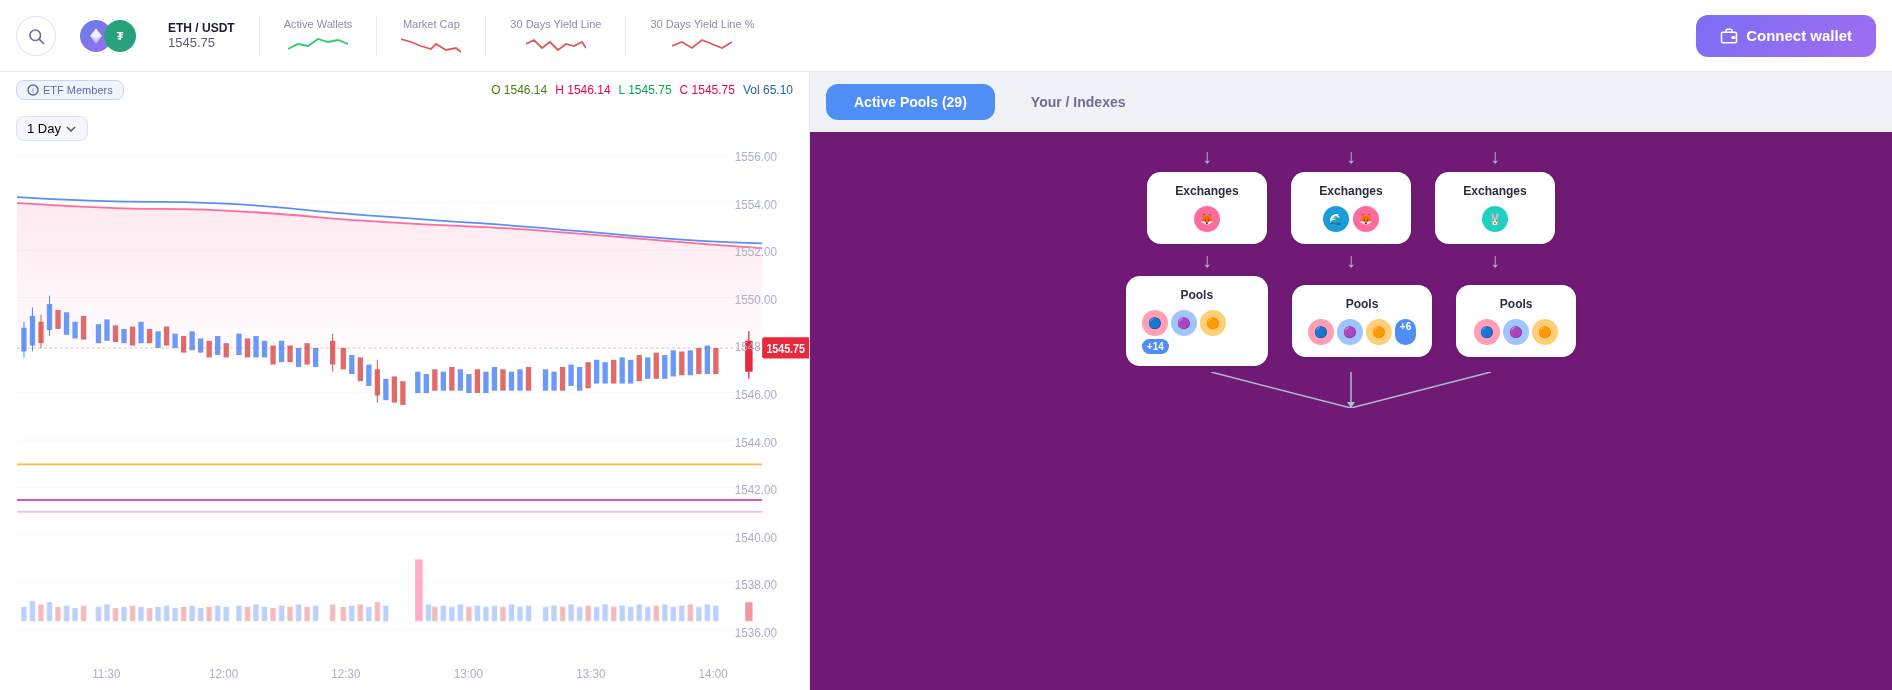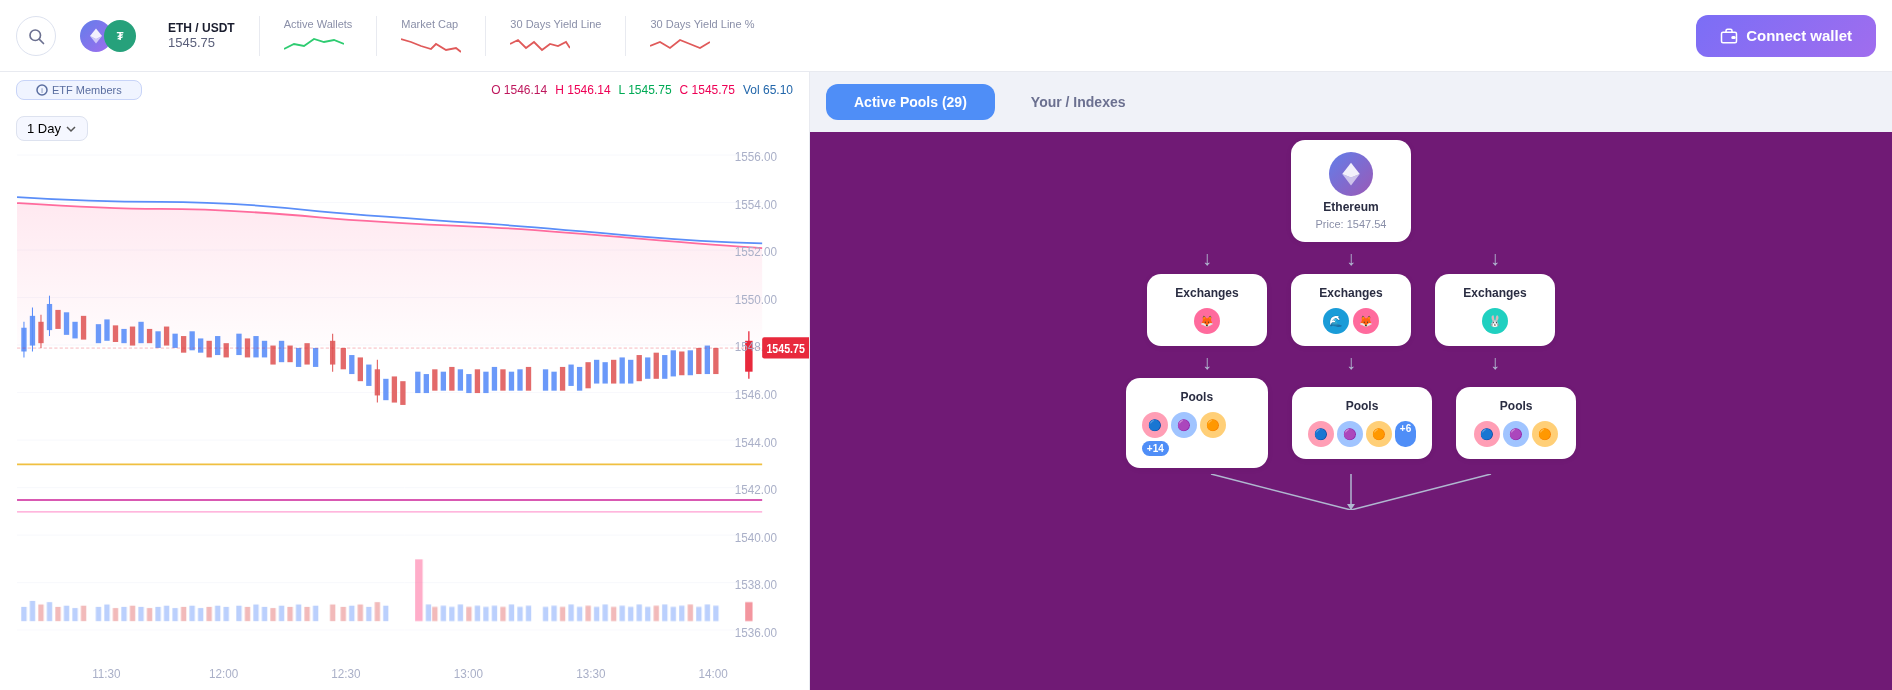--- a/index.html
+++ b/index.html
@@ -42,21 +42,21 @@
       border-radius: 50%;
       display: flex; align-items: center; justify-content: center;
       font-weight: bold; font-size: 12px; color: #fff;
     }
     .circle-eth { background: linear-gradient(135deg, #627eea, #a06dee); }
     .circle-usdt { background: #26a17b; margin-left: -8px; }
     .pair-info { margin-left: 8px; }
     .pair-name { font-size: 12px; font-weight: 700; color: #1a1d2e; }
     .pair-price { font-size: 13px; color: #5a5f7a; }
 
-    .stat-item { display: flex; flex-direction: column; align-items: flex-start; gap: 4px; flex-shrink: 0; }
+    .stat-item { display: flex; flex-direction: column; align-items: center; gap: 4px; flex-shrink: 0; }
     .stat-label { font-size: 11px; color: #8a8fa8; }
     .stat-sparkline { height: 20px; }
 
     .divider { width: 1px; height: 40px; background: #e8eaf0; flex-shrink: 0; }
 
     .connect-wallet-btn {
       margin-left: auto;
       background: linear-gradient(135deg, #7b6ef6, #a06dee);
       color: #fff;
       border: none;
@@ -91,29 +91,29 @@
       display: flex;
       align-items: center;
       padding: 8px 16px;
       gap: 12px;
       flex-shrink: 0;
     }
     .etf-badge {
       background: #f0f4ff;
       border: 1px solid #c8d4f8;
       border-radius: 8px;
-      padding: 3px 19px;
+      padding: 3px 10px;
       font-size: 11px;
       color: #5a6ea0;
       display: flex; align-items: center; gap: 4px;
     }
     .ohlc-info {
       display: flex; gap: 8px; font-size: 12px; margin-left: auto;
     }
-    .ohlc-o { color: #be185d; }
+    .ohlc-o { color: #4d7c0f; }
     .ohlc-h { color: #e05; }
     .ohlc-l { color: #0a5; }
     .ohlc-c { color: #e05; }
     .ohlc-vol { color: #26a; }
 
     .chart-area {
       flex: 1;
       position: relative;
       overflow: hidden;
     }
@@ -639,30 +639,20 @@
       </button>
       <button class="tab">
         <span>Your / Indexes</span>
       </button>
     </div>
 
     <div class="flow-container">
 
       <div class="flow-row">
 
-        <div class="flow-card">
-          <div class="chain-icon chain-eth">
-            <svg width="28" height="28" viewBox="0 0 32 32">
-                <polygon points="16,3 26,16 16,20 6,16" fill="white" opacity="0.9"></polygon>
-                <polygon points="16,20 26,16 16,29 6,16" fill="white" opacity="0.6"></polygon>
-              </svg>
-          </div>
-          <div class="flow-card-title">Ethereum</div>
-          <div class="flow-card-price">Price: 1547.54</div>
-        </div>
 
 
       </div>
 
       <div class="arrow-row" style="margin: 6px 0;">
         <div class="arrow-spacer">
             <span class="arrow-down">↓</span>
           </div>
         <div class="arrow-spacer">
             <span class="arrow-down">↓</span>

